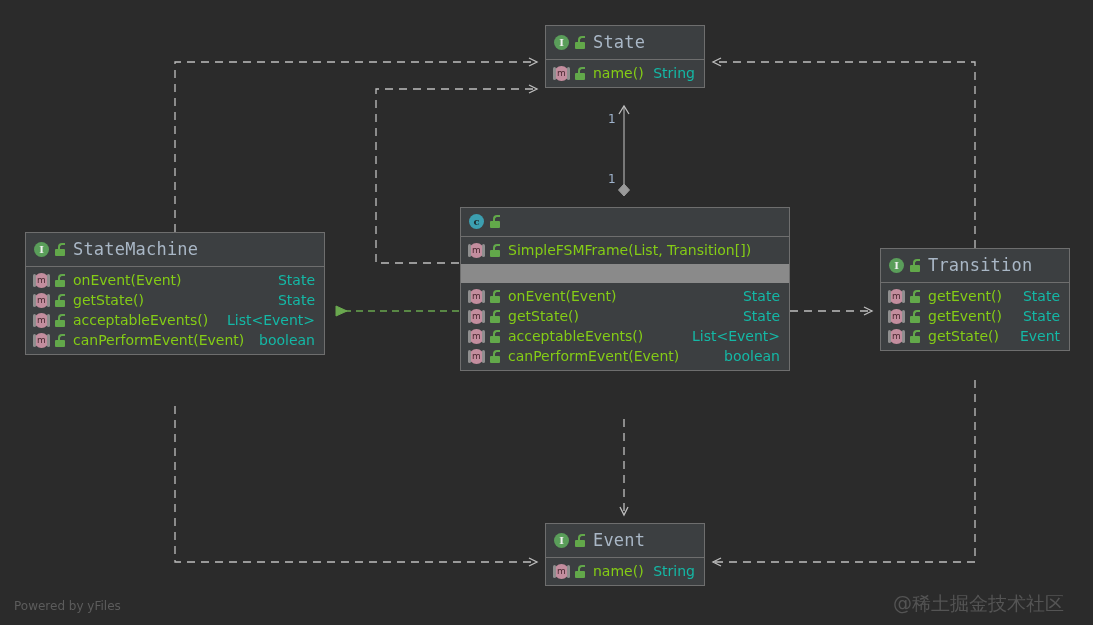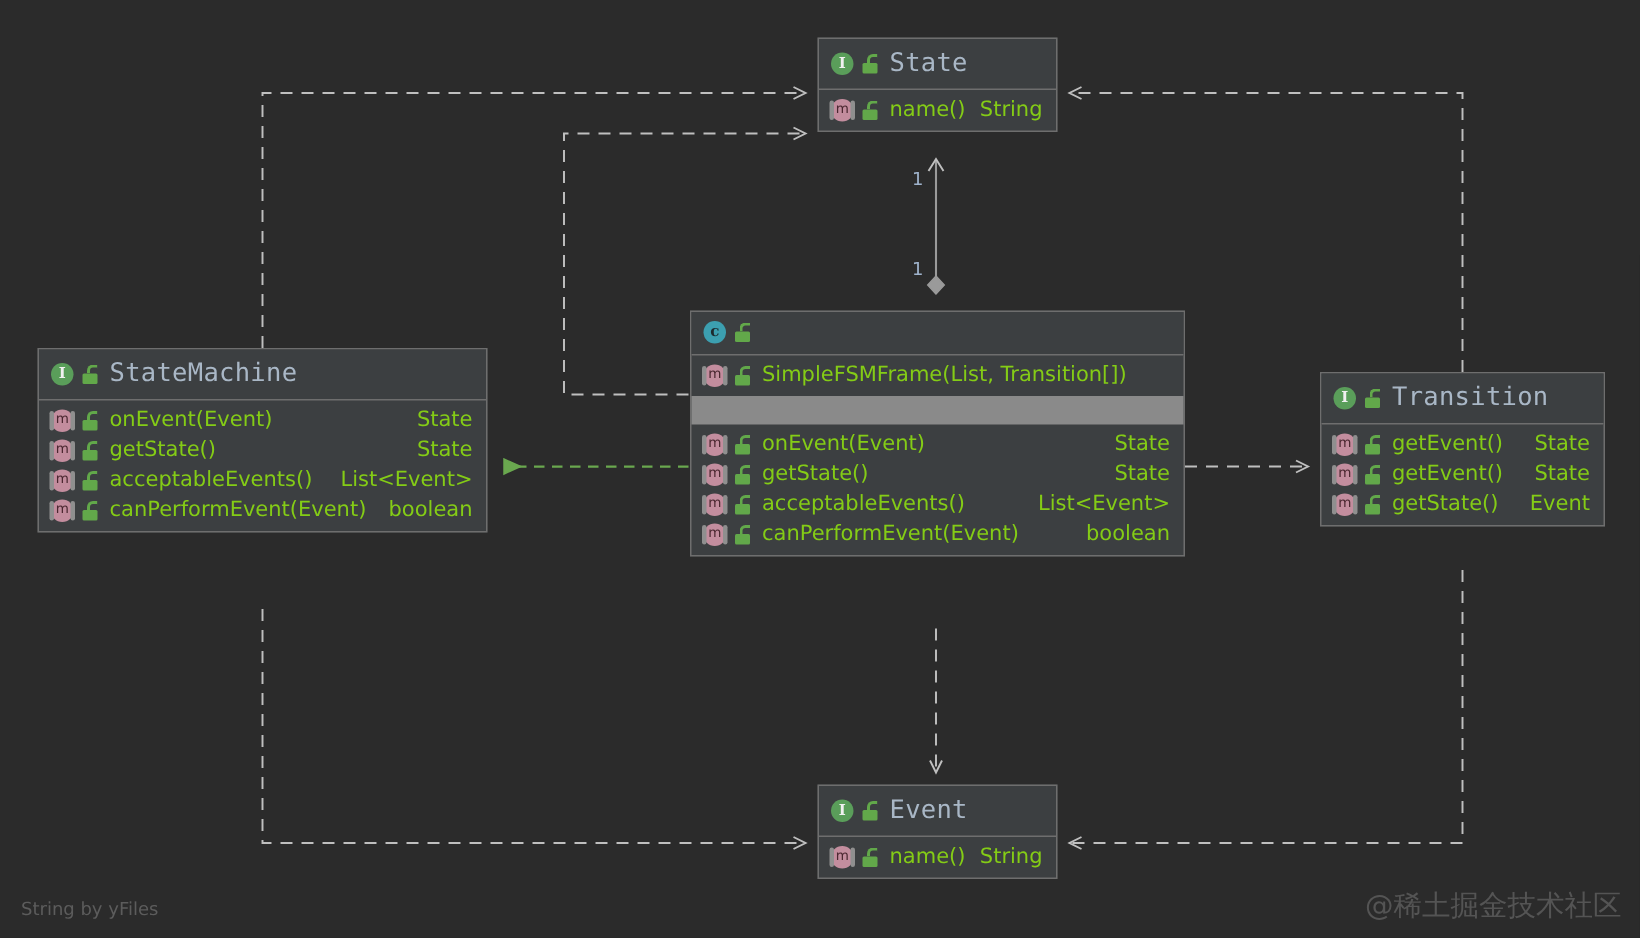--- a/index.html
+++ b/index.html
@@ -60,21 +60,21 @@
     white-space: nowrap;
   }
   .member-name {
     font-size: 14px;
     color: #84cc16;
     flex: 0 0 auto;
   }
   .member-spacer { flex: 1 1 auto; min-width: 8px; }
   .member-type {
     font-size: 14px;
-    color: #84cc16;
+    color: #14b8a6;
     flex: 0 0 auto;
   }
 
   
   .icon-iface, .icon-class, .icon-method {
     flex: 0 0 auto;
     display: inline-block;
     border-radius: 50%;
     text-align: center;
     margin-right: 3px;
@@ -163,21 +163,21 @@
     position: absolute;
     left: 14px;
     bottom: 12px;
     font-size: 12px;
     color: #5c5c5c;
     font-family: "DejaVu Sans", sans-serif;
     z-index: 6;
   }
   .watermark {
     position: absolute;
-    right: 12px;
+    right: 29px;
     bottom: 8px;
     font-size: 19px;
     color: #545454;
     font-family: "DejaVu Sans", sans-serif;
     z-index: 6;
   }
 </style>
 </head>
 <body>
 
@@ -439,16 +439,16 @@
             <b></b>
             <i></i>
           </span>
         <span class="member-name">name()</span>
         <span class="member-spacer"></span>
         <span class="member-type">String</span>
       </div>
     </div>
   </div>
 
-  <div class="yfiles-credit">String by yFiles</div>
+  <div class="yfiles-credit">Powered by yFiles</div>
   <div class="watermark">@稀土掘金技术社区</div>
 
 </div>
 
 </body></html>

